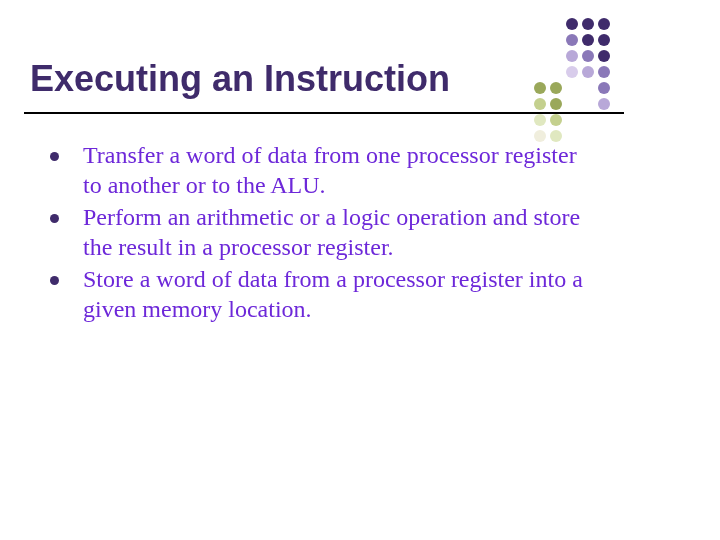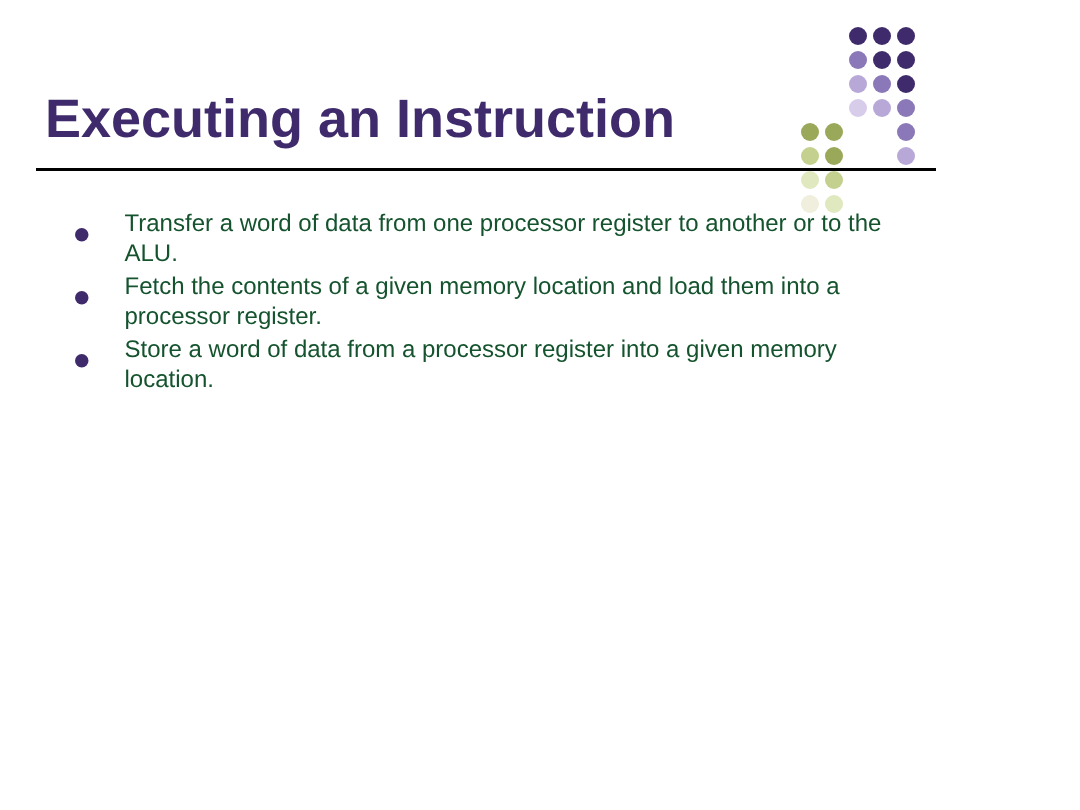--- a/index.html
+++ b/index.html
@@ -49,23 +49,24 @@
   .bullet-dot {
     width: 9px;
     height: 9px;
     border-radius: 50%;
     background: #3f2b6b;
     flex: 0 0 auto;
     margin-top: 12px;
     margin-right: 24px;
   }
   .bullet-text {
-    font-size: 16px;
+    font-size: 24px;
     line-height: 1.25;
-    color: #14532d;
+    color: #6d28d9;
+    font-family: Liberation Serif, serif;
   }
   .deco {
     position: absolute;
     right: 18px;
     top: 18px;
     display: grid;
     grid-template-columns: repeat(5, 12px);
     grid-template-rows: repeat(8, 12px);
     gap: 4px;
   }
@@ -136,21 +137,21 @@
   <div class="title">Executing an Instruction</div>
   <div class="title-rule"></div>
 
   <div class="content">
     <div class="bullet-item">
       <span class="bullet-dot"></span>
       <span class="bullet-text">Transfer a word of data from one processor register to another or to the ALU.</span>
     </div>
     <div class="bullet-item">
       <span class="bullet-dot"></span>
-      <span class="bullet-text">Fetch the contents of a given memory location and load them into a processor register.</span>
+      <span class="bullet-text">Perform an arithmetic or a logic operation and store the result in a processor register.</span>
     </div>
     <div class="bullet-item">
       <span class="bullet-dot"></span>
       <span class="bullet-text">Store a word of data from a processor register into a given memory location.</span>
     </div>
   </div>
 
 </div>
 
 </body></html>

